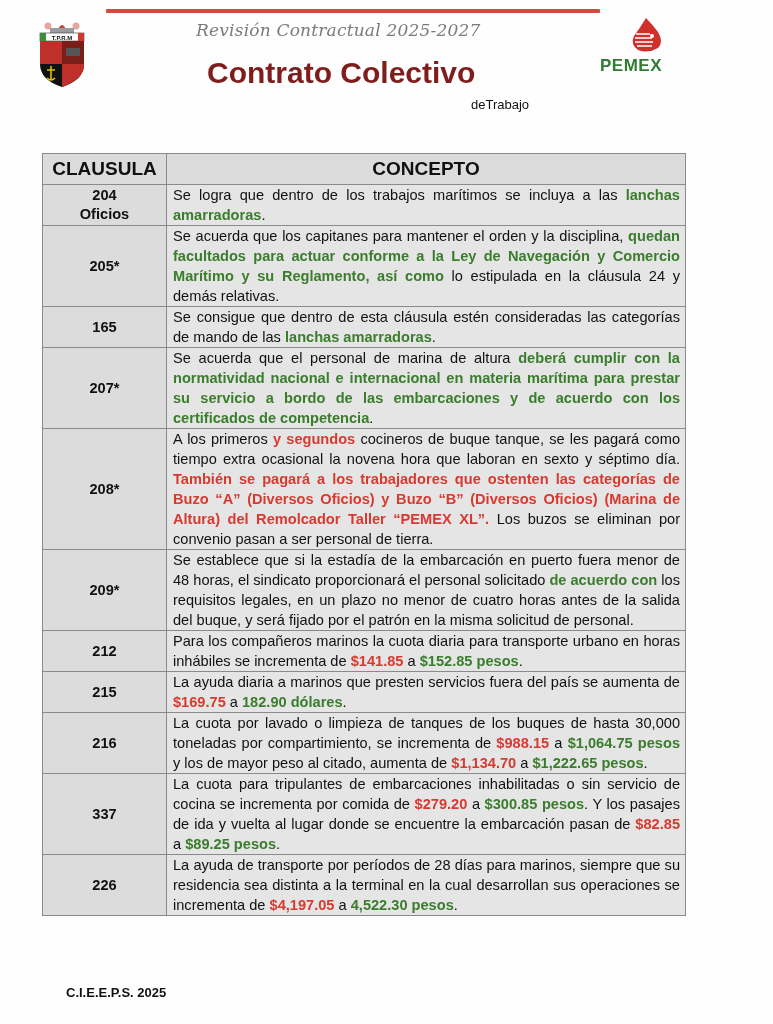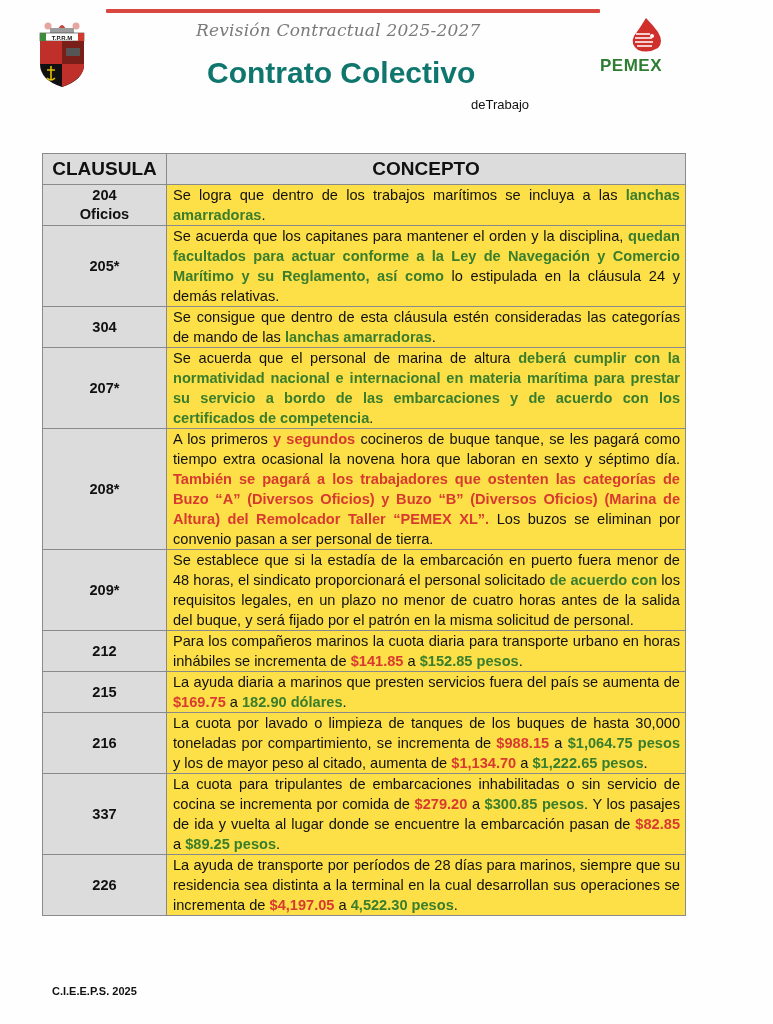--- a/index.html
+++ b/index.html
@@ -18,48 +18,48 @@
     font-family: "Liberation Sans", sans-serif; font-weight: 700; font-size: 17px;
     color: #2f7d32; letter-spacing: 0.5px;
   }
   .subtitle {
     position: absolute; left: 196px; top: 20px; width: 320px;
     font-family: "DejaVu Serif", serif; font-style: italic; font-size: 17px; color: #7a7a7a;
     letter-spacing: 0.2px;
   }
   .title {
     position: absolute; left: 207px; top: 56px;
-    font-family: "Liberation Sans", sans-serif; font-weight: 700; font-size: 30px; color: #0f766e;
+    font-family: "Liberation Sans", sans-serif; font-weight: 700; font-size: 30px; color: #7f1d1d;
   }
   .title-suffix {
     position: absolute; left: 471px; top: 97px;
     font-family: "Liberation Sans", sans-serif; font-weight: 400; font-size: 13px; color: #111;
   }
   table.main {
     position: absolute; left: 42px; top: 153px; width: 643px;
     border-collapse: collapse; table-layout: fixed;
     font-family: "Liberation Sans", sans-serif; font-size: 14.6px;
   }
   table.main td, table.main th { border: 1px solid #8a8a8a; }
   table.main th {
     background: #dcdcdc; font-weight: 700; font-size: 19px; height: 30px; padding: 0;
   }
   td.clause {
     background: #dcdcdc; font-weight: 700; text-align: center; vertical-align: middle;
     line-height: 19px; padding: 0 0;
   }
   td.concept {
-    background: #fde047; text-align: justify; text-align-last: left;
+    background: #e5e5e5; text-align: justify; text-align-last: left;
     line-height: 20px; padding: 0 5px 0 6px; vertical-align: top;
   }
   .g { color: #3a7d2c; font-weight: 700; }
   .r { color: #d83a30; font-weight: 700; }
   .footer {
-    position: absolute; left: 52px; top: 985px;
-    font-family: "Liberation Sans", sans-serif; font-weight: 700; font-size: 11px; color: #111;
+    position: absolute; left: 66px; top: 985px;
+    font-family: "Liberation Sans", sans-serif; font-weight: 700; font-size: 13px; color: #111;
   }
 </style>
 </head>
 <body>
 
 <div class="top-rule"></div>
 
 <div class="logo-left">
   <svg width="52" height="70" viewBox="0 0 52 70">
     <circle cx="12" cy="8" r="3.5" fill="#e6a6a0"></circle>
@@ -112,21 +112,21 @@
         <td class="concept"><span class="">Se logra que dentro de los trabajos marítimos se incluya a las </span><span class="g">lanchas amarradoras</span><span class="">.</span></td>
       </tr>
       <tr>
         <td class="clause">
           <div>205*</div>
         </td>
         <td class="concept"><span class="">Se acuerda que los capitanes para mantener el orden y la disciplina, </span><span class="g">quedan facultados para actuar conforme a la Ley de Navegación y Comercio Marítimo y su Reglamento, así como</span><span class=""> lo estipulada en la cláusula 24 y demás relativas.</span></td>
       </tr>
       <tr>
         <td class="clause">
-          <div>304</div>
+          <div>165</div>
         </td>
         <td class="concept"><span class="">Se consigue que dentro de esta cláusula estén consideradas las categorías de mando de las </span><span class="g">lanchas amarradoras</span><span class="">.</span></td>
       </tr>
       <tr>
         <td class="clause">
           <div>207*</div>
         </td>
         <td class="concept"><span class="">Se acuerda que el personal de marina de altura </span><span class="g">deberá cumplir con la normatividad nacional e internacional en materia marítima para prestar su servicio a bordo de las embarcaciones y de acuerdo con los certificados de competencia</span><span class="">.</span></td>
       </tr>
       <tr>

